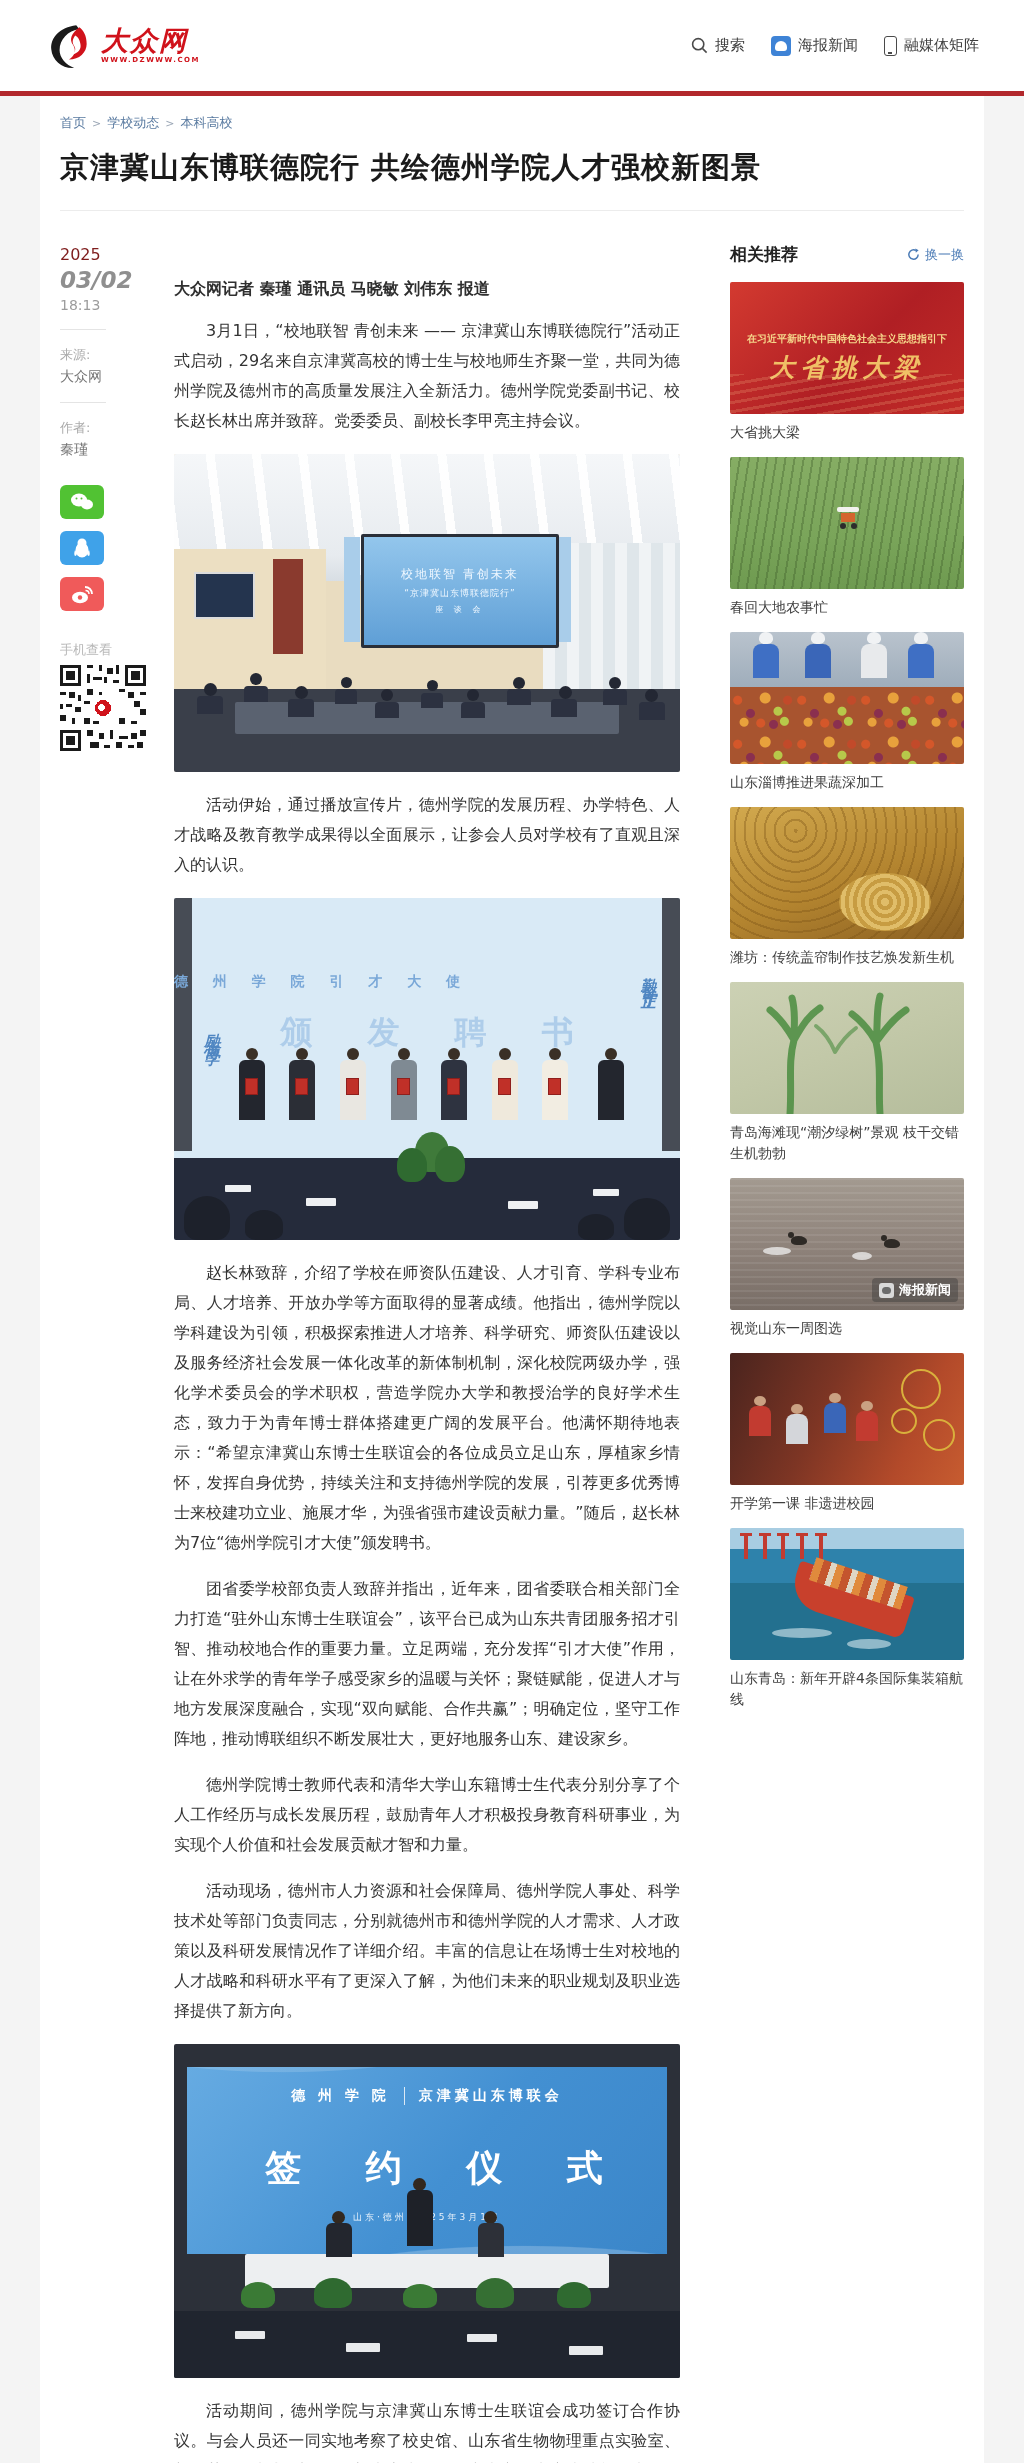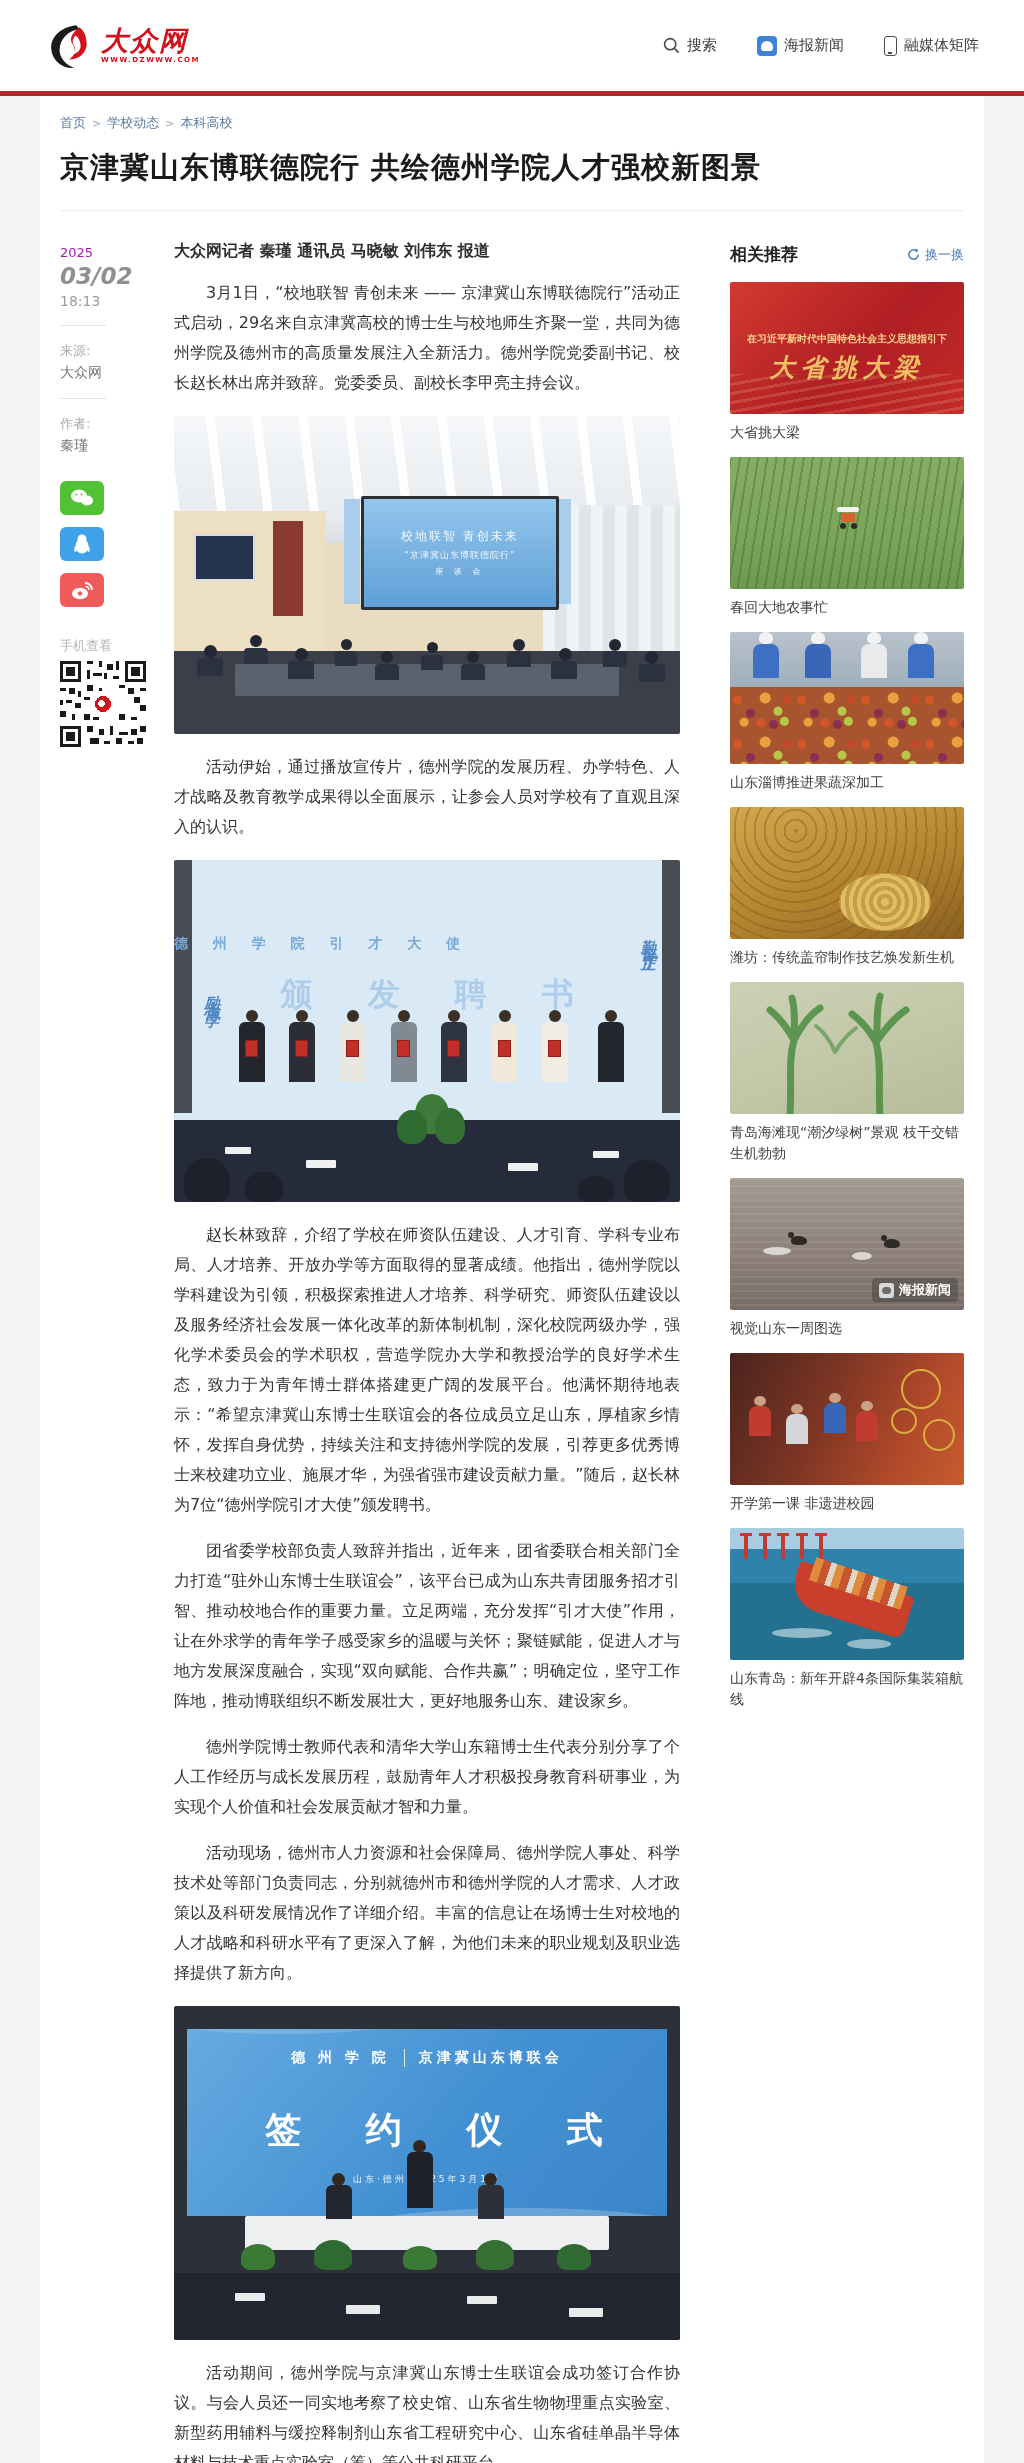--- a/index.html
+++ b/index.html
@@ -7,21 +7,21 @@
   body { width:1024px; margin:0 auto; }
 
   
   .site-header { background:#fff; height:91px; }
   .header-inner { width:950px; margin:0 auto; height:100%; display:flex; align-items:center; justify-content:space-between; padding:0 8px; }
   .logo { display:flex; align-items:center; gap:6px; cursor:pointer; }
   .logo-mark { width:50px; height:50px; }
   .logo-text-wrap { display:flex; flex-direction:column; line-height:1; }
   .logo-cn { color:#d0121b; font-size:27px; font-weight:bold; font-style:italic; letter-spacing:2px; }
   .logo-sub { color:#d0121b; font-size:7px; letter-spacing:1.5px; margin-top:3px; font-weight:bold; }
-  .header-nav { display:flex; gap:40px; }
+  .header-nav { display:flex; gap:26px; }
   .nav-item { display:flex; align-items:center; gap:7px; color:#3f3f3f; font-size:15px; cursor:pointer; }
   .icon-haibao { width:20px; height:20px; border-radius:4px; background:#3e83d6; position:relative; }
   .icon-haibao::after { content:""; position:absolute; left:4px; top:5px; width:12px; height:10px; background:#fff; border-radius:6px 6px 3px 3px; }
   .icon-phone { width:13px; height:20px; border:1.5px solid #4a4a4a; border-radius:3px; position:relative; }
   .icon-phone::after { content:""; position:absolute; left:3px; bottom:1px; width:4px; height:1.5px; background:#4a4a4a; }
 
   .red-bar { height:5px; background:#b2282c; }
 
   
   .page { padding:0 40px 0 40px; }
@@ -31,36 +31,36 @@
   .breadcrumb .crumb { color:#5a7ba1; cursor:pointer; }
   .breadcrumb .sep { color:#9aa6b5; font-size:11px; }
 
   .page-title { font-size:29px; color:#1a1a1a; font-weight:bold; margin:16px 0 22px 0; letter-spacing:1px; }
   .title-divider { border:none; border-top:1px solid #ececec; margin:0 0 26px 0; }
 
   .columns { display:flex; align-items:flex-start; }
 
   
   .meta-col { width:88px; flex:0 0 88px; padding-top:8px; }
-  .meta-year { color:#a21caf; font-size:13px; }
+  .meta-year { color:#7f1d1d; font-size:16px; }
   .meta-date { color:#8f8f8f; font-size:23px; font-style:italic; font-weight:bold; margin:3px 0 4px 0; }
   .meta-time { color:#9c9c9c; font-size:14px; }
   .meta-hr { border:none; border-top:1px solid #e4e4e4; width:46px; margin:16px 0; }
   .meta-label { color:#ababab; font-size:13px; margin-bottom:4px; }
   .meta-value { color:#767676; font-size:14px; }
   .share-btn { width:44px; height:34px; border-radius:6px; display:flex; align-items:center; justify-content:center; margin:12px 0; cursor:pointer; }
   .share-wechat { background:#51c233; margin-top:26px; }
   .share-qq { background:#3fa2e9; }
   .share-weibo { background:#f05a5a; }
   .mobile-label { color:#b8b8b8; font-size:13px; margin:30px 0 6px 0; }
   .qr-wrap { width:86px; height:86px; }
 
   
   .article-col { width:506px; flex:0 0 506px; margin-left:26px; padding-top:4px; }
-  .byline { font-size:16px; font-weight:bold; color:#2f2f2f; margin-bottom:6px; }
+  .byline { font-size:16px; font-weight:bold; color:#2f2f2f; margin-bottom:6px;margin-top:38px; }
   .article-col p { font-size:16px; color:#333; line-height:30px; text-indent:2em; text-align:justify; margin:16px 0; }
   .scene { width:506px; position:relative; overflow:hidden; margin:18px 0; border-radius:2px; }
 
   
   .scene1 { height:318px; background:#e9dcc0; }
   .s1-ceiling { position:absolute; top:0; left:0; right:0; height:40%;
     background:linear-gradient(180deg,#f5f7f9 0%,#e7ebef 80%,#d8dee4 100%); }
   .s1-strips { position:absolute; top:0; left:0; right:0; height:38%;
     background:repeating-linear-gradient(83deg, rgba(255,255,255,.95) 0 9px, rgba(216,222,229,0) 9px 46px); }
   .s1-wall-l { position:absolute; left:0; top:30%; width:30%; height:48%; background:#ecdfc2; }

